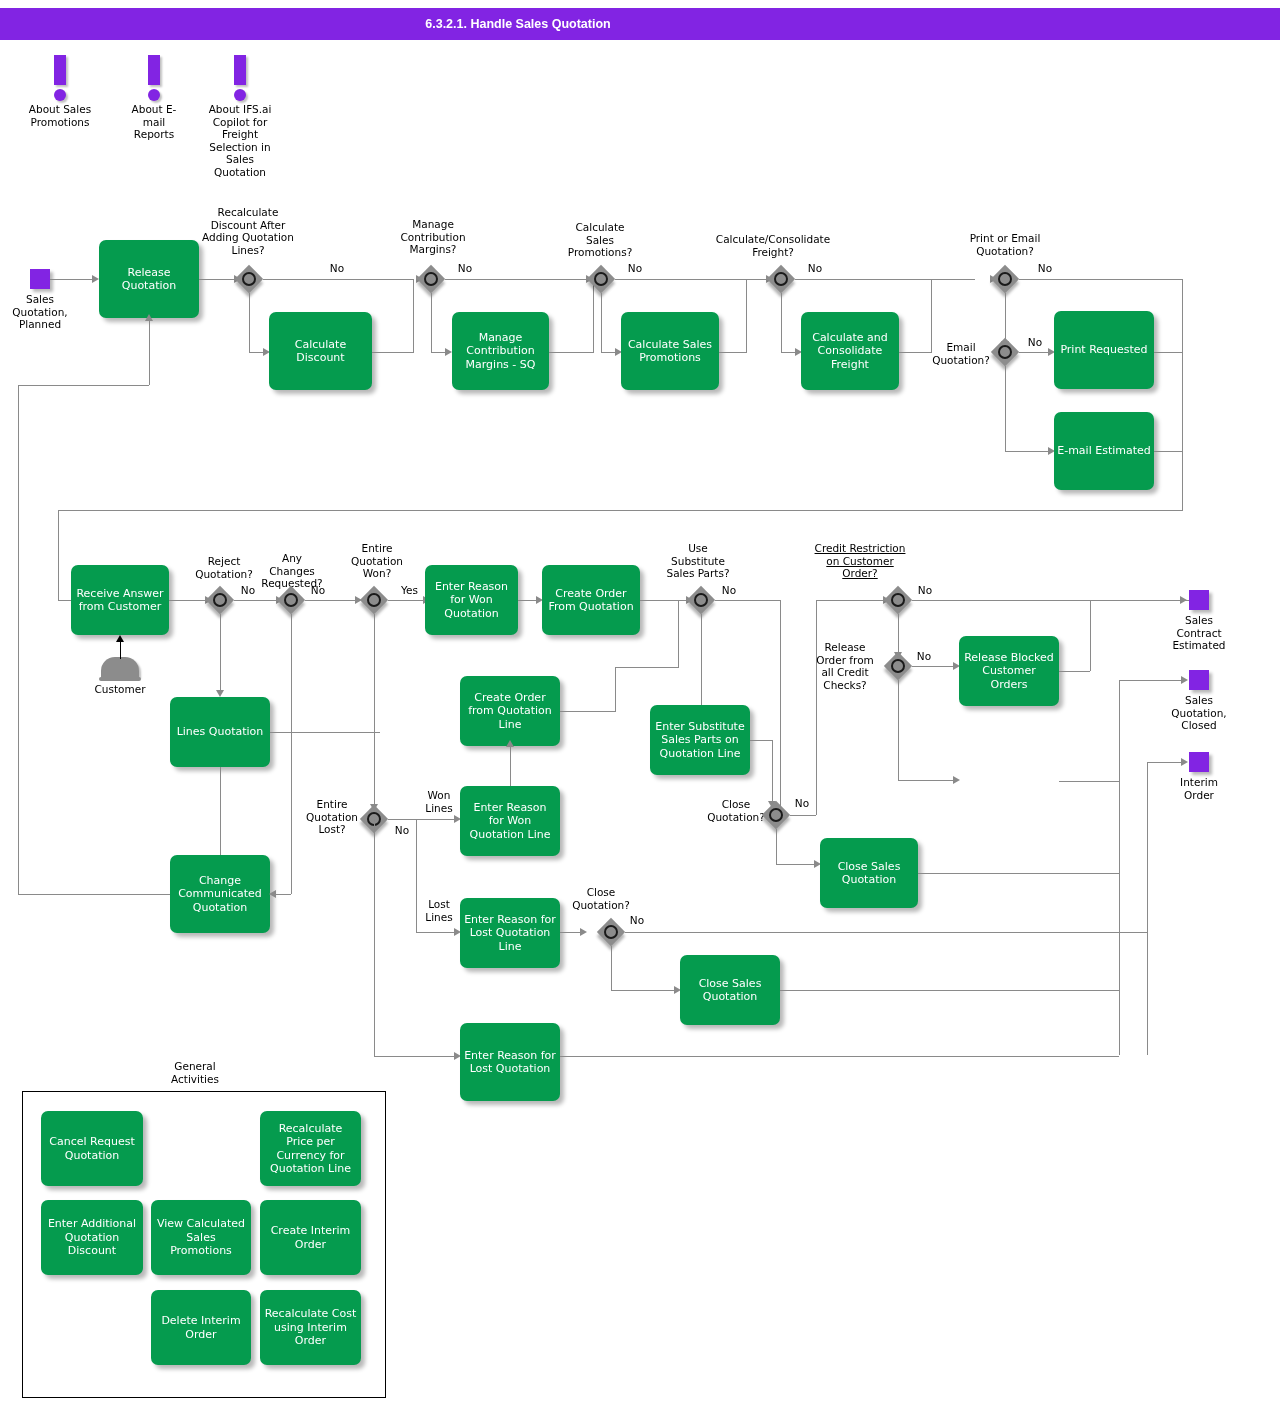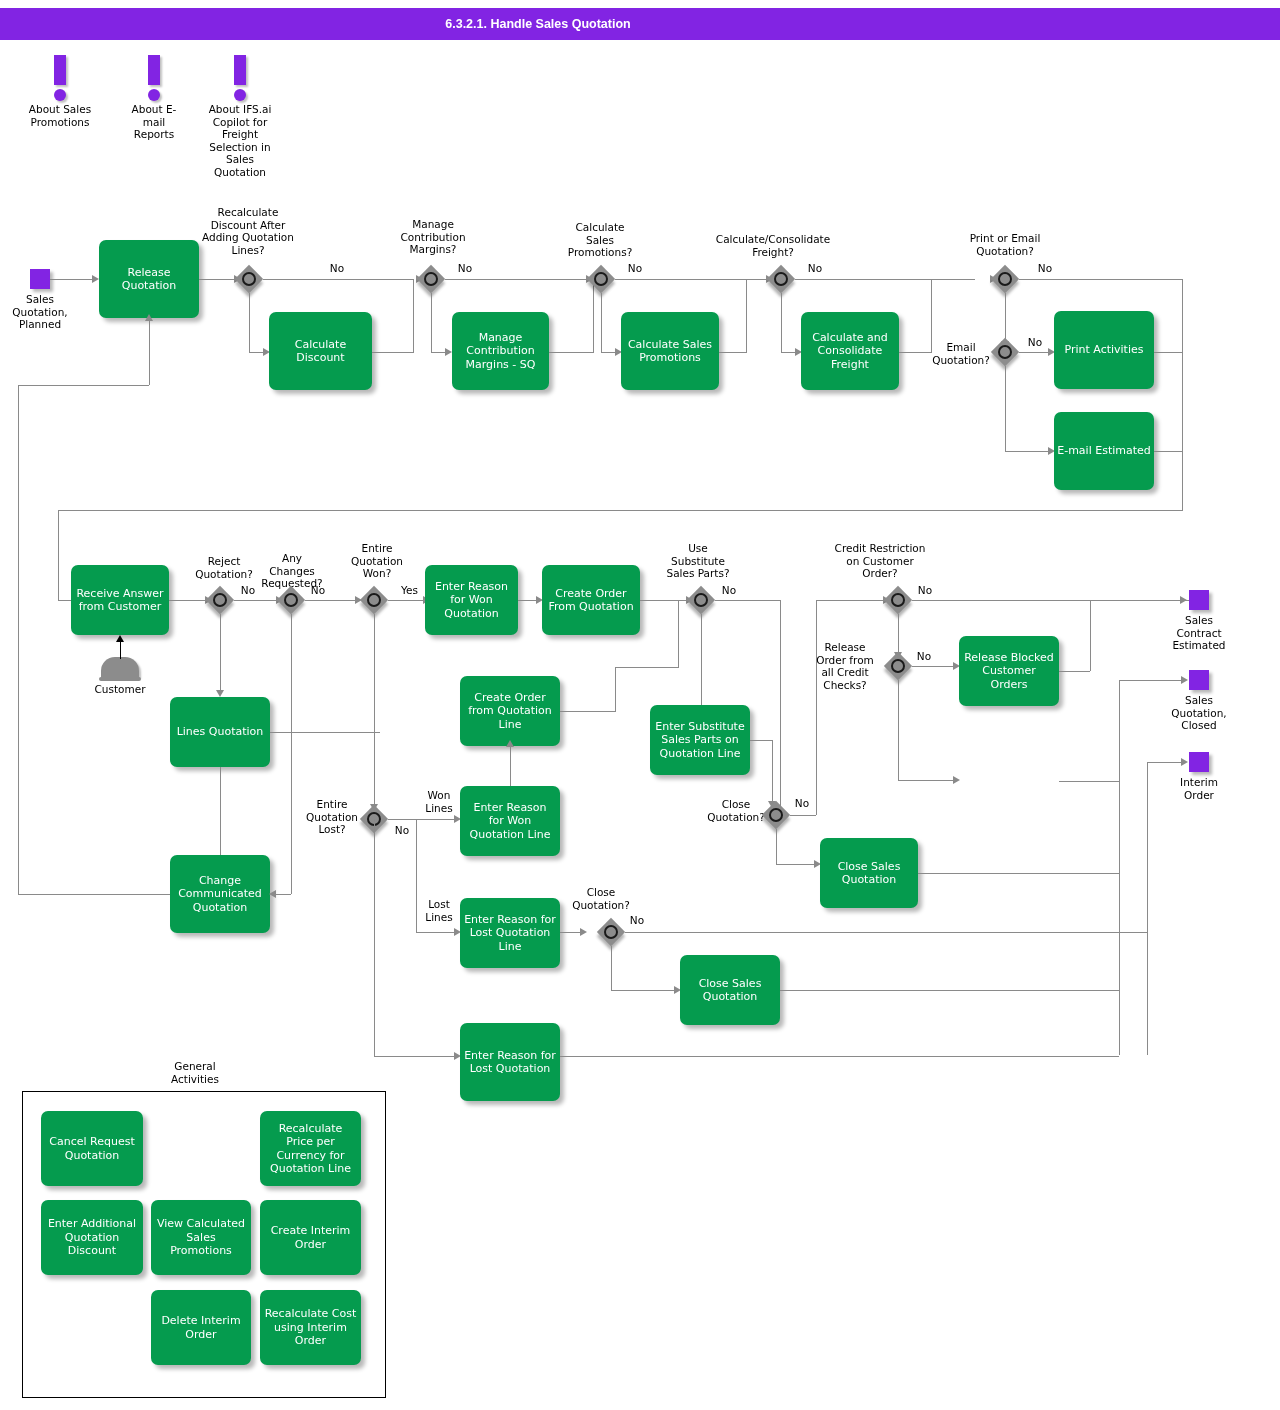--- a/index.html
+++ b/index.html
@@ -3,21 +3,21 @@
 <meta charset="utf-8">
 <style>
   html,body{margin:0;padding:0;background:#ffffff;}
   body{font-family:"DejaVu Sans","Liberation Sans",sans-serif;}
   #canvas{position:relative;width:1280px;height:1410px;background:#fff;overflow:hidden;}
 
   
   .titlebar{position:absolute;left:0;top:8px;width:1280px;height:32px;background:#8224e3;}
   .titlebar .t{position:absolute;left:0;top:0;width:1036px;height:32px;line-height:32px;
     text-align:center;color:#fff;font-size:12.5px;font-weight:bold;
-    font-family:"Liberation Sans",sans-serif;letter-spacing:0px;padding-left:20px;}
+    font-family:"Liberation Sans",sans-serif;letter-spacing:0px;}
 
   
   .note{position:absolute;width:110px;text-align:center;}
   .note .bang{position:relative;height:48px;width:100%;}
   .note .bang .bar{position:absolute;left:50%;margin-left:-6px;top:0;width:12px;height:30px;
      background:#8224e3;box-shadow:2px 2px 2px rgba(0,0,0,.25);}
   .note .bang .dot{position:absolute;left:50%;margin-left:-6px;top:34px;width:12px;height:12px;
      border-radius:50%;background:#8224e3;box-shadow:2px 2px 2px rgba(0,0,0,.25);}
   .note .cap{font-size:10.5px;color:#000;line-height:12.5px;}
 
@@ -180,21 +180,21 @@
   <div class="arw d" style="left:1001px;top:341px;"></div>
 
   <div class="lbl" style="left:925px;top:341px;width:72px;">Email<br>Quotation?</div>
   <div class="gw" style="left:991px;top:338px;">
     <div class="dia"></div>
       <div class="ring"></div>
     </div>
   <div class="lbl" style="left:1020px;top:336px;width:30px;">No</div>
   <div class="h" style="left:1019px;top:352px;width:29px;"></div>
   <div class="arw r" style="left:1048px;top:348px;"></div>
-  <div class="task" style="left:1054px;top:311px;width:100px;height:78px;">Print Activities</div>
+  <div class="task" style="left:1054px;top:311px;width:100px;height:78px;">Print Requested</div>
 
   <div class="v" style="left:1005px;top:366px;height:85px;"></div>
   <div class="h" style="left:1005px;top:451px;width:43px;"></div>
   <div class="arw r" style="left:1048px;top:447px;"></div>
   <div class="task" style="left:1054px;top:412px;width:100px;height:78px;">E-mail Estimated</div>
 
   <div class="h" style="left:1154px;top:352px;width:28px;"></div>
   <div class="h" style="left:1154px;top:451px;width:28px;"></div>
 
   <div class="h" style="left:58px;top:510px;width:1125px;"></div>
@@ -303,21 +303,21 @@
   <div class="v" style="left:816px;top:600px;height:215px;"></div>
   <div class="h" style="left:816px;top:600px;width:67px;"></div>
   <div class="arw r" style="left:883px;top:596px;"></div>
 
   <div class="v" style="left:776px;top:829px;height:36px;"></div>
   <div class="h" style="left:776px;top:864px;width:38px;"></div>
   <div class="arw r" style="left:814px;top:860px;"></div>
   <div class="task" style="left:820px;top:838px;width:98px;height:70px;">Close Sales<br>Quotation</div>
   <div class="h" style="left:918px;top:873px;width:201px;"></div>
 
-  <div class="lbl" style="left:823px;top:542px;width:114px;">Credit Restriction<br>on Customer<br>Order?</div>
+  <div class="lbl" style="left:803px;top:542px;width:114px;text-decoration:underline;">Credit Restriction<br>on Customer<br>Order?</div>
   <div class="gw" style="left:884px;top:586px;">
     <div class="dia"></div>
       <div class="ring"></div>
     </div>
   <div class="lbl" style="left:913px;top:584px;width:24px;">No</div>
   <div class="h" style="left:912px;top:600px;width:277px;"></div>
   <div class="arw r" style="left:1180px;top:596px;"></div>
 
   <div class="v" style="left:898px;top:614px;height:40px;"></div>
   <div class="arw d" style="left:894px;top:652px;"></div>

